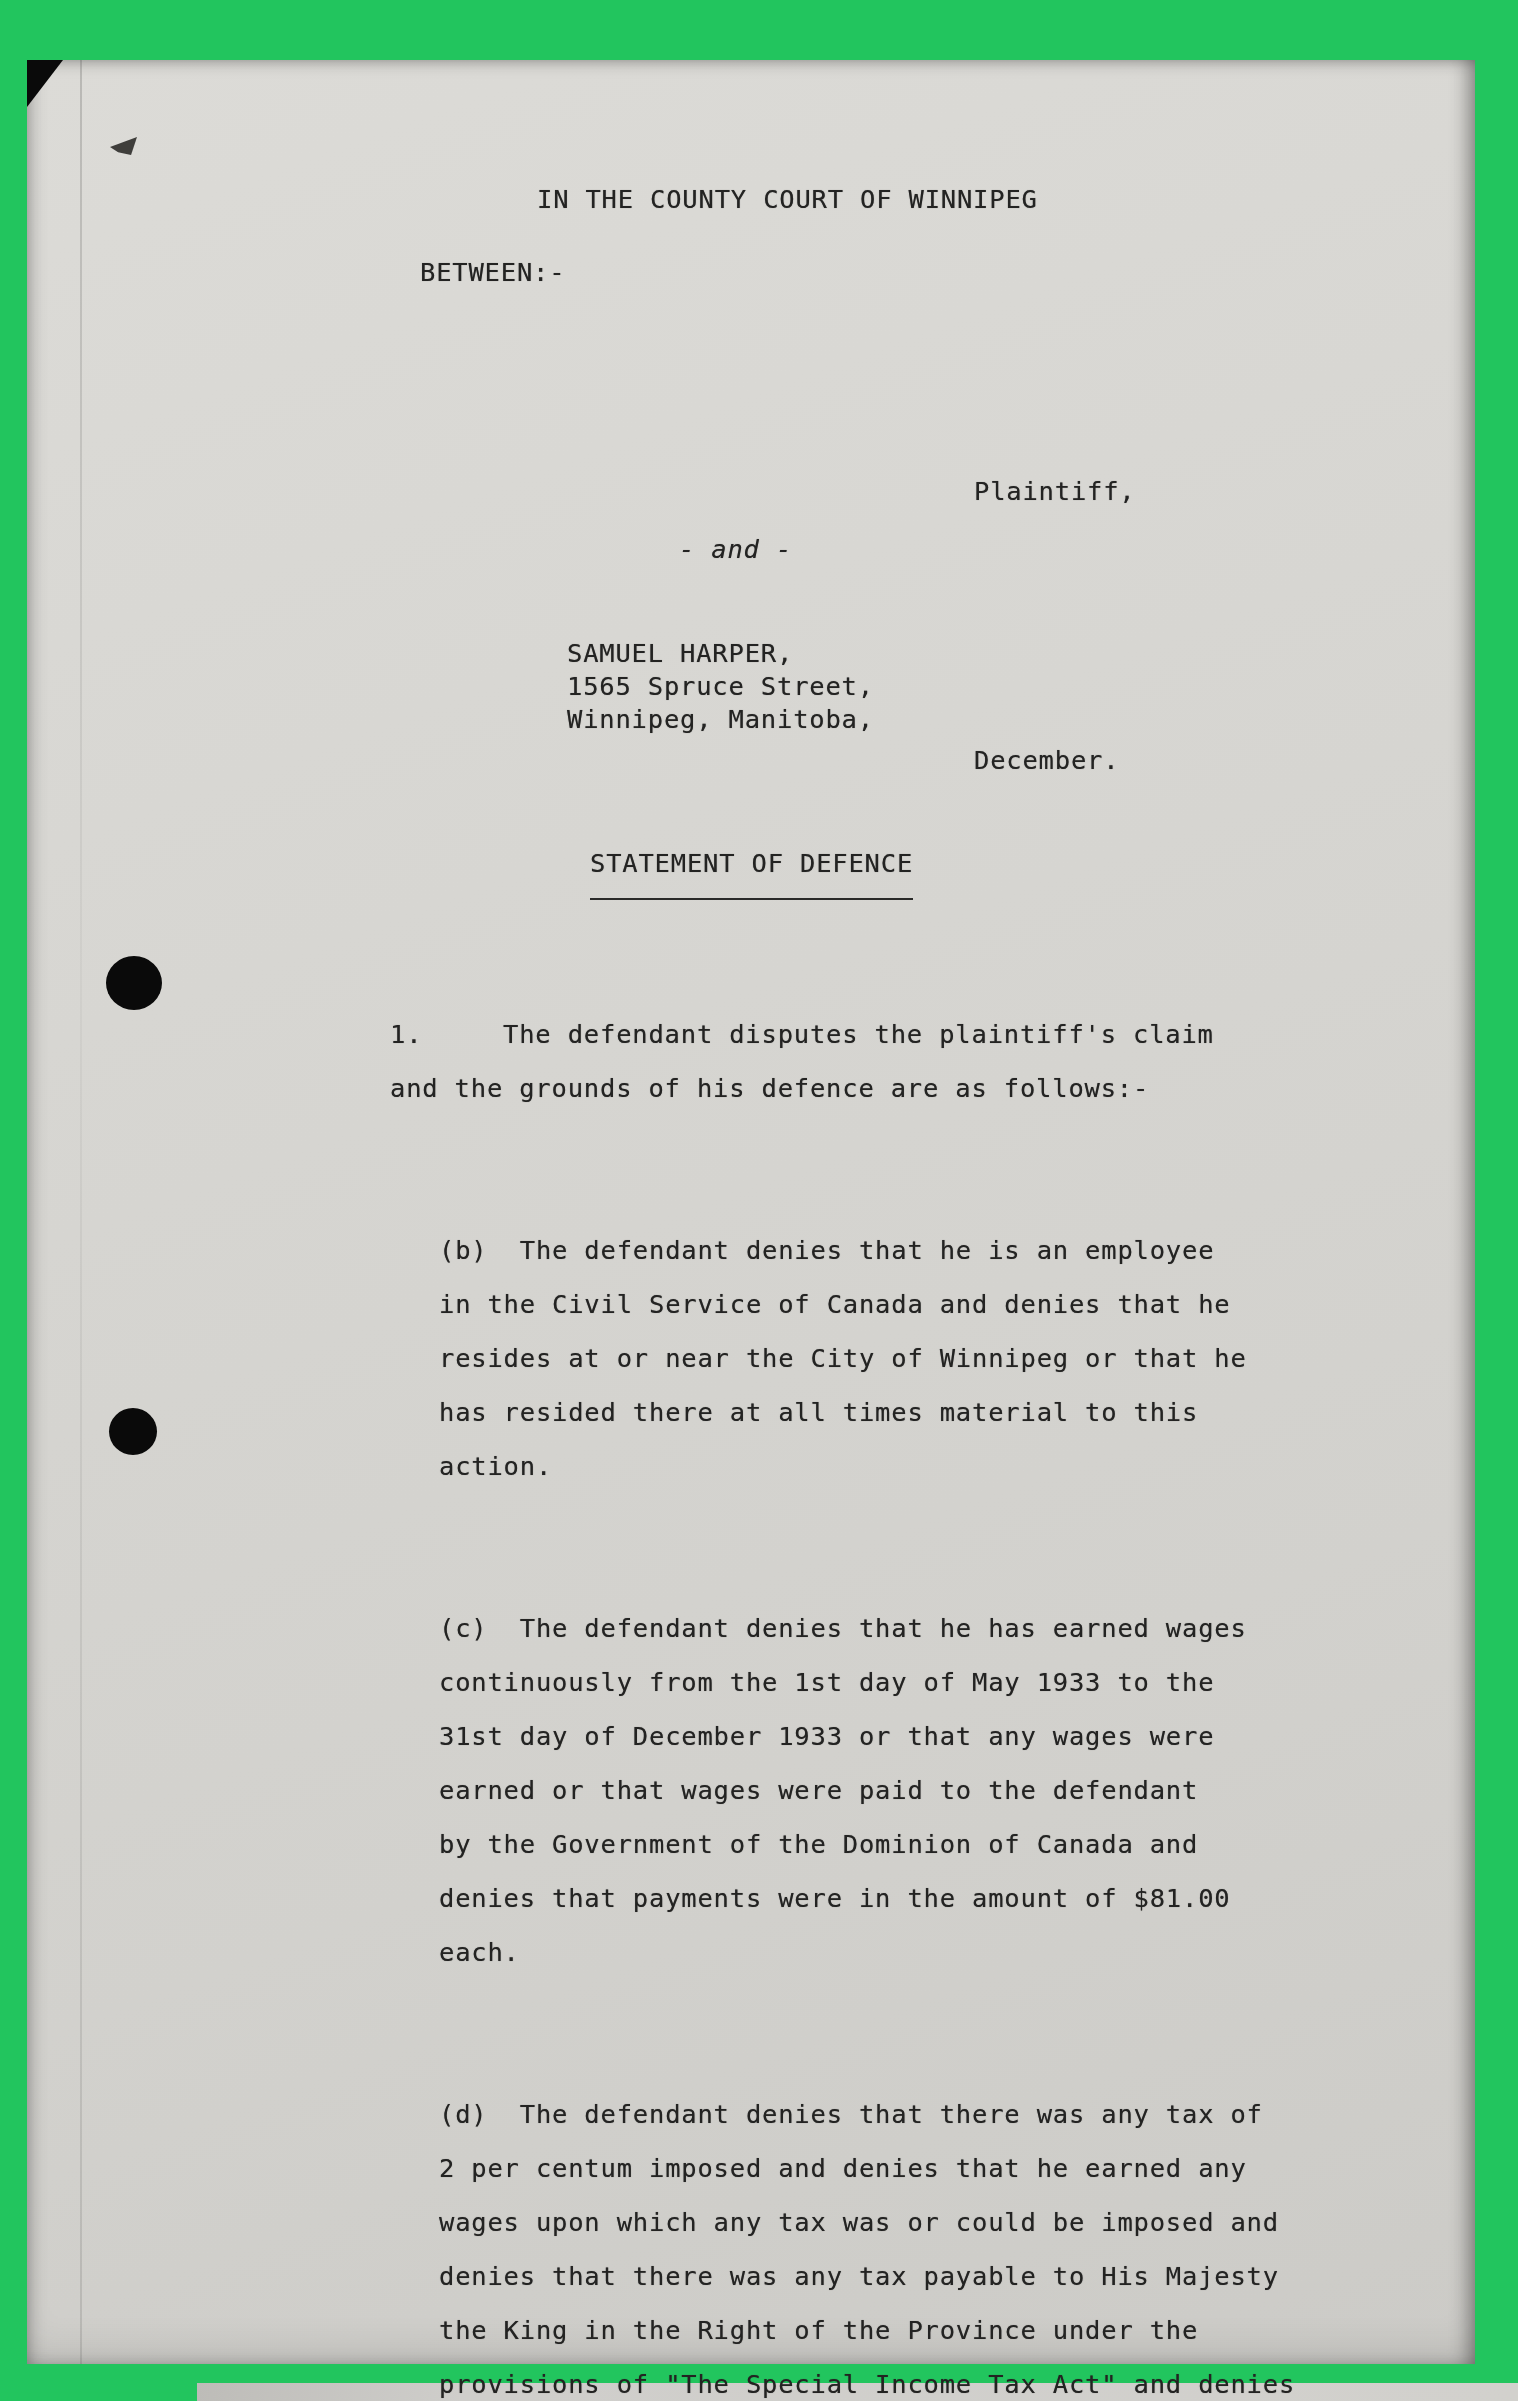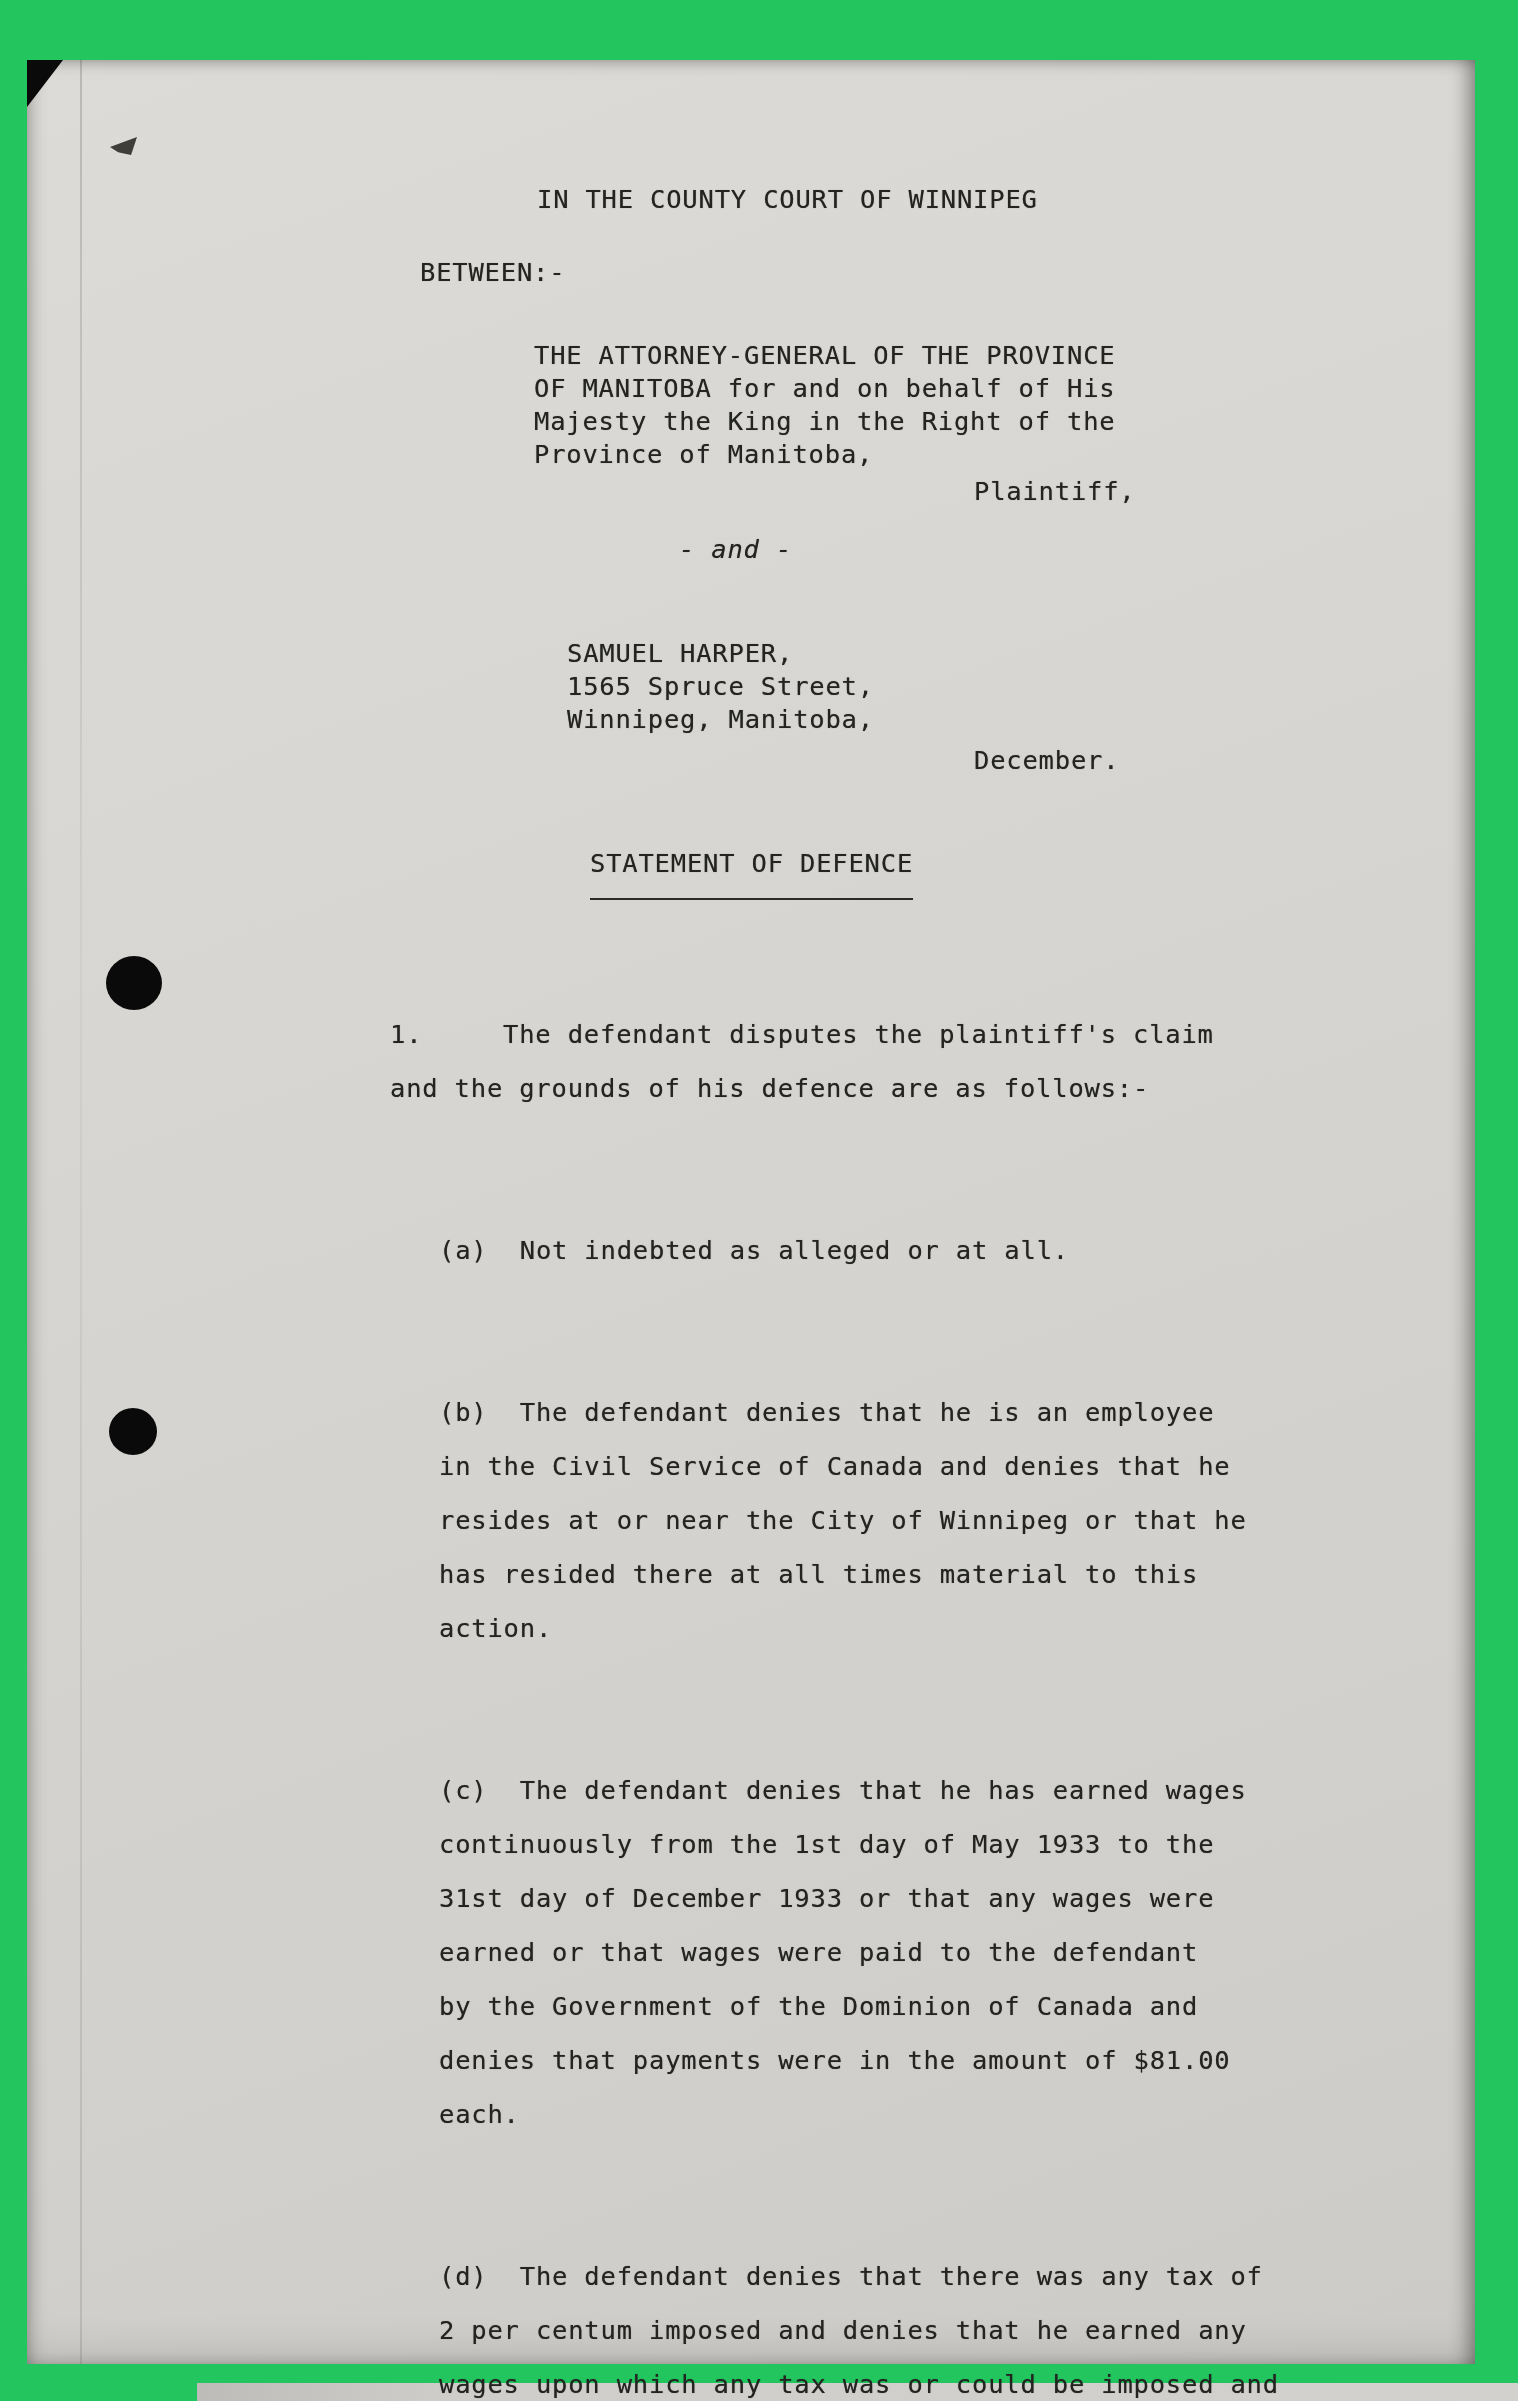--- a/index.html
+++ b/index.html
@@ -122,41 +122,36 @@
 
   <div class="hole-punch one"></div>
   <div class="hole-punch two"></div>
 
   <div class="bottom-strip"></div>
 
   <div class="type court-header">IN THE COUNTY COURT OF WINNIPEG</div>
 
   <div class="type between-label">BETWEEN:-</div>
 
-  <div class="type plaintiff-desc">THE ATTORNEY-GENERAL OF THE PROVINCE
-OF MANITOBA for and on behalf of His
-Majesty the King in the Right of the
-Province of Manitoba,</div>
 
   <div class="type plaintiff-role">Plaintiff,</div>
 
   <div class="type and-separator">- and -</div>
 
   <div class="type defendant-desc">SAMUEL HARPER,
 1565 Spruce Street,
 Winnipeg, Manitoba,</div>
 
   <div class="type defendant-role">December.</div>
 
   <div class="type section-title">STATEMENT OF DEFENCE</div>
 
   <div class="type body-block">
     <div class="paragraph">1.     The defendant disputes the plaintiff's claim
 and the grounds of his defence are as follows:-</div>
-    <div class="clause">(a)  Not indebted as alleged or at all.</div>
     <div class="clause">(b)  The defendant denies that he is an employee
 in the Civil Service of Canada and denies that he
 resides at or near the City of Winnipeg or that he
 has resided there at all times material to this
 action.</div>
     <div class="clause">(c)  The defendant denies that he has earned wages
 continuously from the 1st day of May 1933 to the
 31st day of December 1933 or that any wages were
 earned or that wages were paid to the defendant
 by the Government of the Dominion of Canada and

